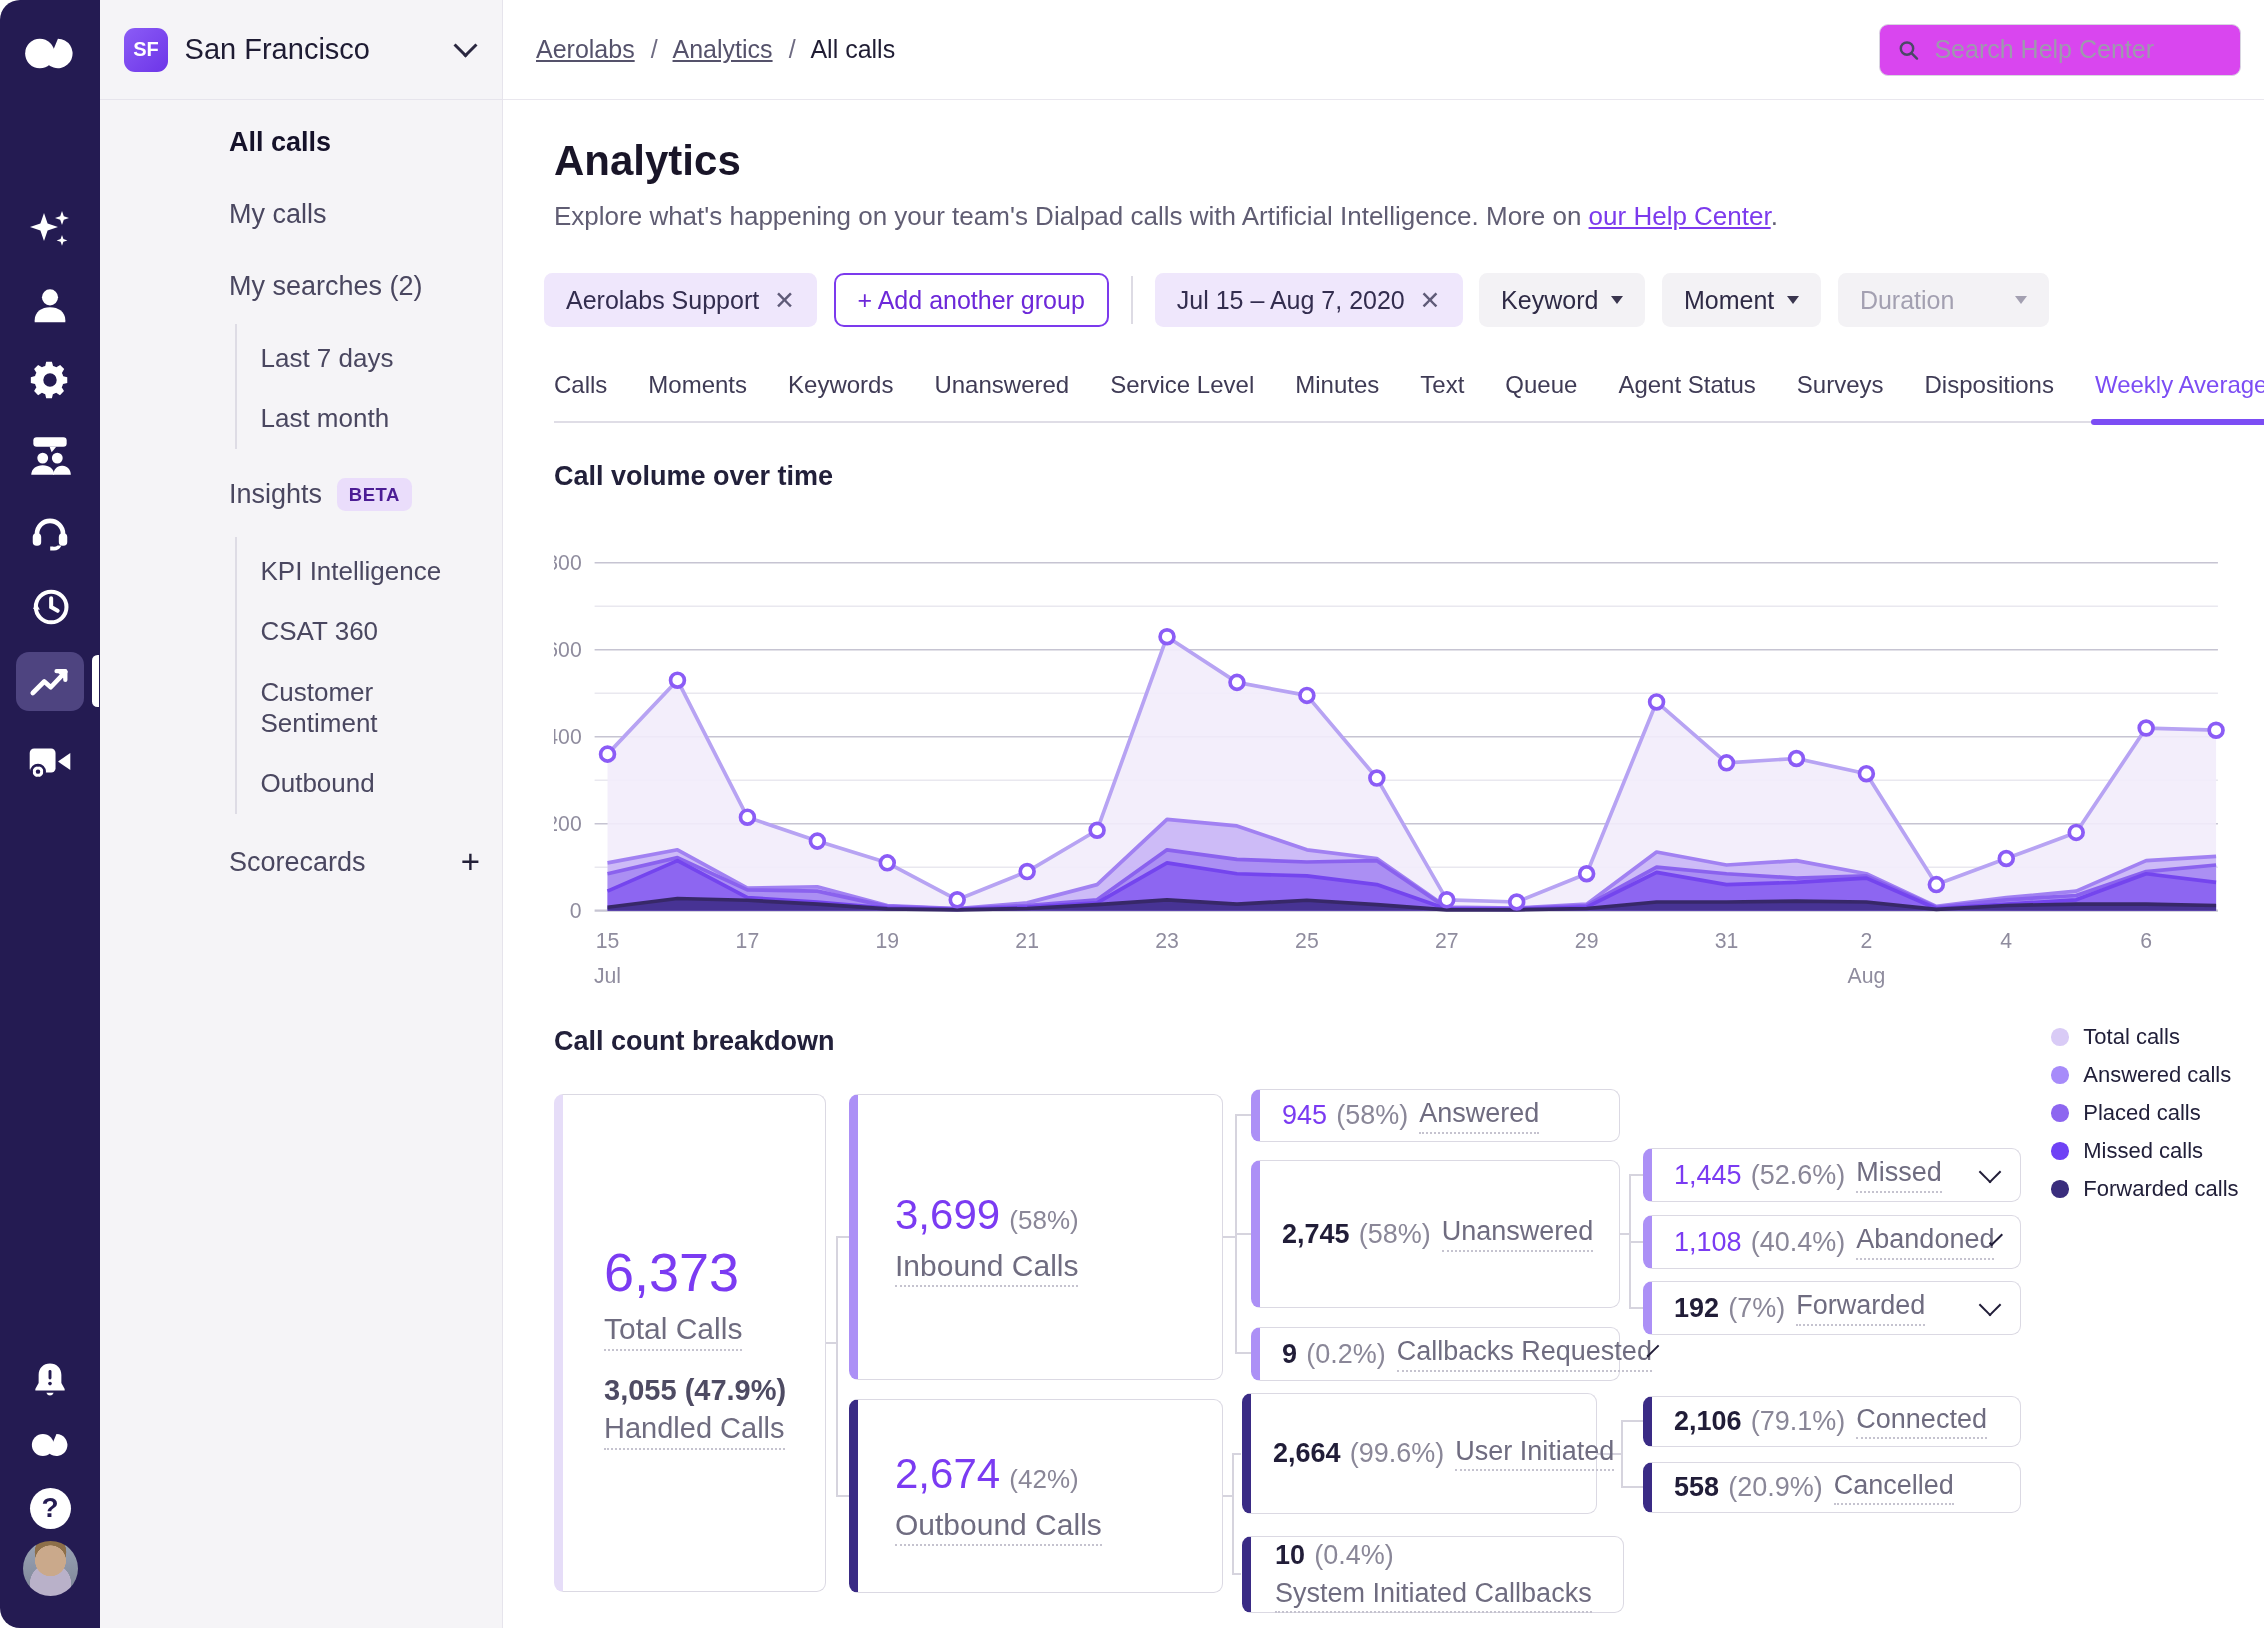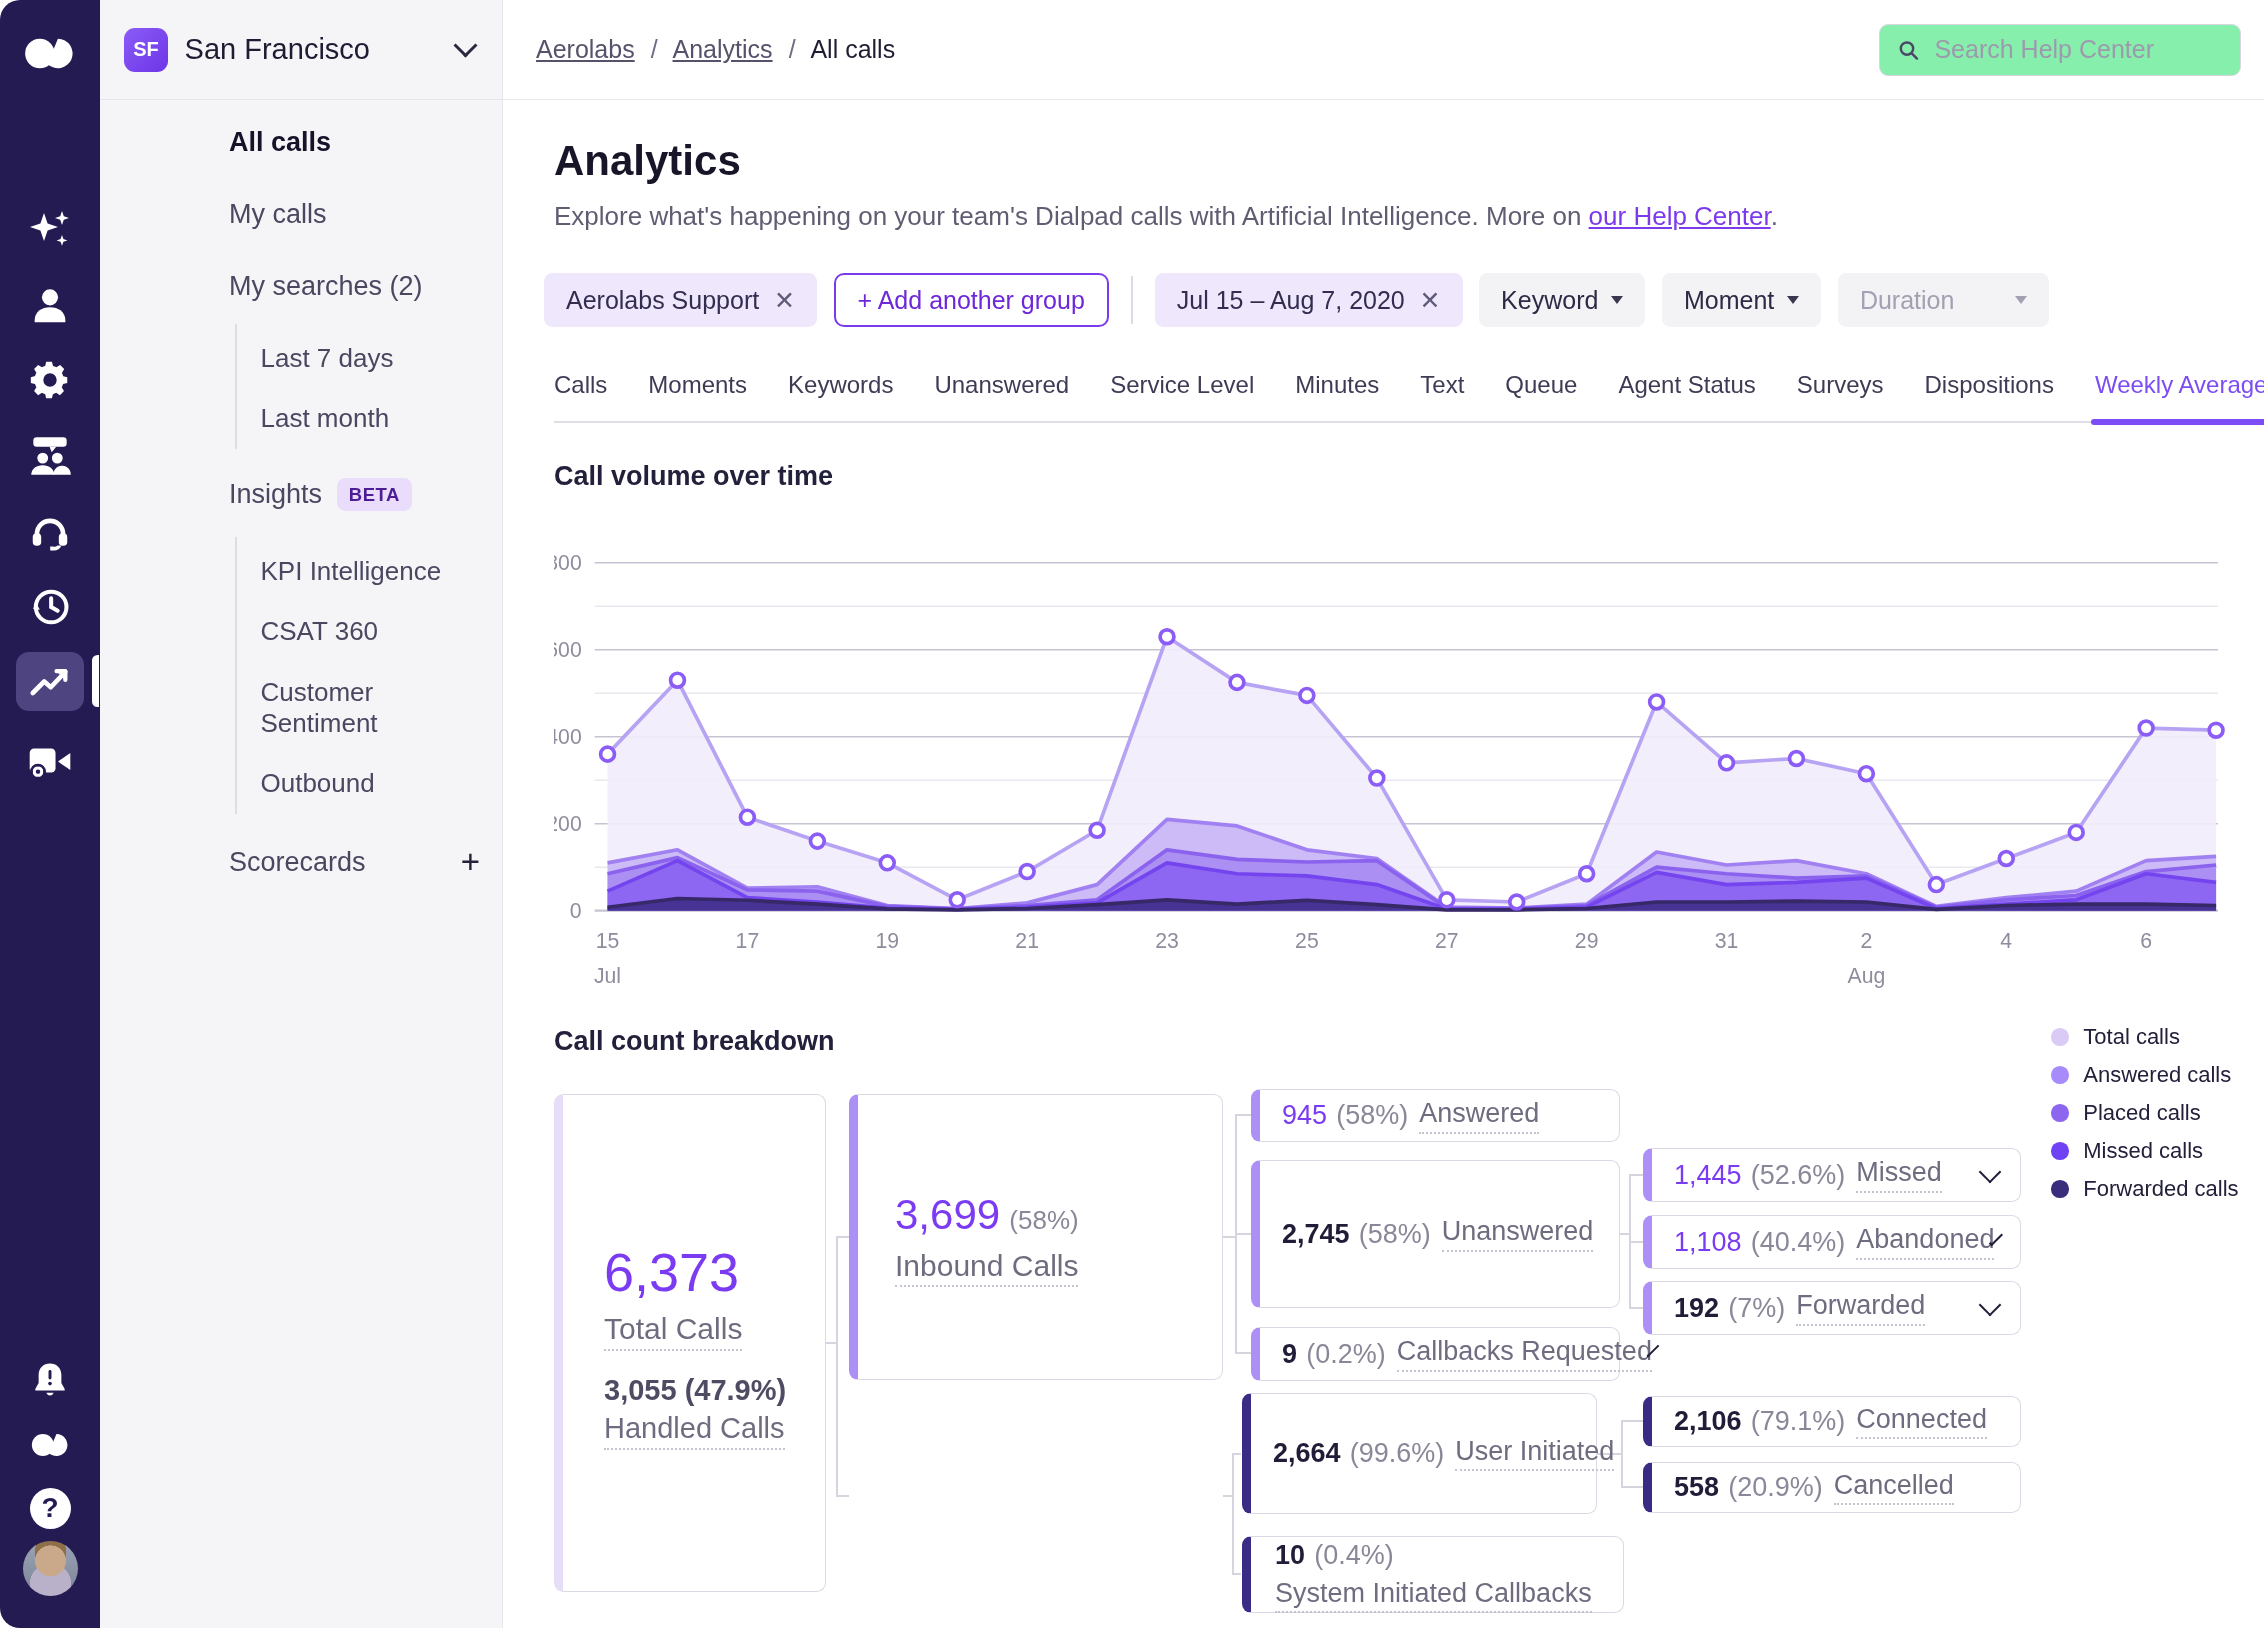--- a/index.html
+++ b/index.html
@@ -30,21 +30,21 @@
   .insights-row{display:flex;align-items:center;margin-bottom:26px;cursor:pointer;}
   .beta{background:#EADDFB;color:#4C1D95;font-weight:700;font-size:18.5px;letter-spacing:0.5px;border-radius:8.3px;padding:5.5px 12px;margin-left:14.8px;}
   .score-row{display:flex;align-items:center;margin-top:24px;cursor:pointer;}
   .plus{margin-left:auto;font-size:33px;color:#232038;font-weight:400;}
   
   #topbar{position:absolute;left:503px;top:0;right:0;height:100px;background:#fff;border-bottom:1.8px solid #E9E7EE;box-sizing:border-box;display:flex;align-items:center;}
   #crumbs{margin-left:33px;font-size:25px;color:#55526B;}
   #crumbs a{color:#55526B;text-decoration:underline;cursor:pointer;}
   #crumbs .sep{margin:0 9.2px;color:#6E6B82;}
   #crumbs .cur{color:#1F1C33;}
-  #searchbox{margin-left:auto;margin-right:24px;width:362px;height:52px;border:1.8px solid #D8D6E0;border-radius:9.2px;display:flex;align-items:center;padding:0 16.6px;box-sizing:border-box;background:#86efac;}
+  #searchbox{margin-left:auto;margin-right:24px;width:362px;height:52px;border:1.8px solid #D8D6E0;border-radius:9.2px;display:flex;align-items:center;padding:0 16.6px;box-sizing:border-box;background:#d946ef;}
   #searchbox input{border:0;outline:0;font-size:25px;color:#3A374F;width:100%;font-family:"Liberation Sans",sans-serif;margin-left:13px;background:transparent;}
   #searchbox input::placeholder{color:#9D9AAD;}
   
   #h1{position:absolute;left:554px;top:137px;font-size:42px;font-weight:700;color:#191528;}
   #desc{position:absolute;left:554px;top:201px;font-size:26px;color:#605D73;}
   #desc a{color:#7C3AED;text-decoration:underline;cursor:pointer;}
   #chips{position:absolute;left:544px;top:273px;display:flex;align-items:center;gap:16.6px;}
   .chip{height:54px;border-radius:8.3px;display:flex;align-items:center;padding:0 22px;font-size:25px;box-sizing:border-box;cursor:pointer;white-space:nowrap;}
   .chip-purple{background:#EFE7FC;color:#332D4F;}
   .chip-x{color:#5F5B78;font-size:25px;margin-left:14.8px;}
@@ -404,20 +404,26 @@
         <div class="biglbl" style="font-size:29px;margin-top:5.5px"><span>Handled Calls</span></div>
       </div>
     </div>
 
     <div class="bx acc-light" style="left:295px;top:12px;width:374px;height:286px">
       <div class="bigcol">
         <div><span class="bignum">3,699</span><span class="pct" style="font-size:26px">(58%)</span></div>
         <div class="biglbl"><span>Inbound Calls</span></div>
       </div>
     </div>
+    <div class="bx acc-dark" style="left:295px;top:317px;width:374px;height:194px">
+      <div class="bigcol">
+        <div><span class="bignum">2,674</span><span class="pct" style="font-size:26px">(42%)</span></div>
+        <div class="biglbl"><span>Outbound Calls</span></div>
+      </div>
+    </div>
 
     <div class="bx acc-light" style="left:697px;top:7.4px;width:369px;height:53px">
       <div class="bxrow">
           <span class="val-p">945</span>
           <span class="pct">(58%)</span>
           <span class="lbl">Answered</span>
         </div>
     </div>
     <div class="bx acc-light" style="left:697px;top:78px;width:369px;height:148px">
       <div class="bxrow">

